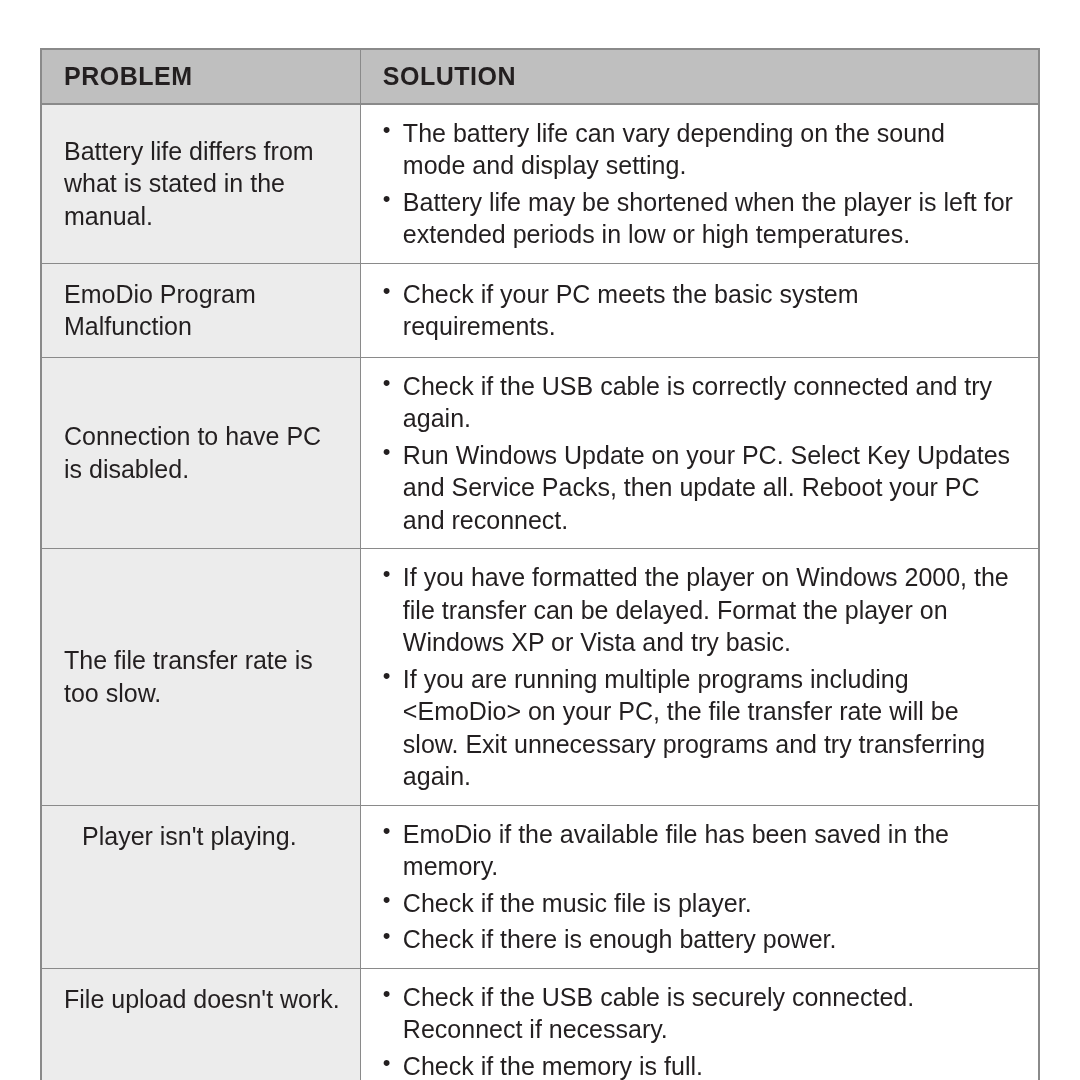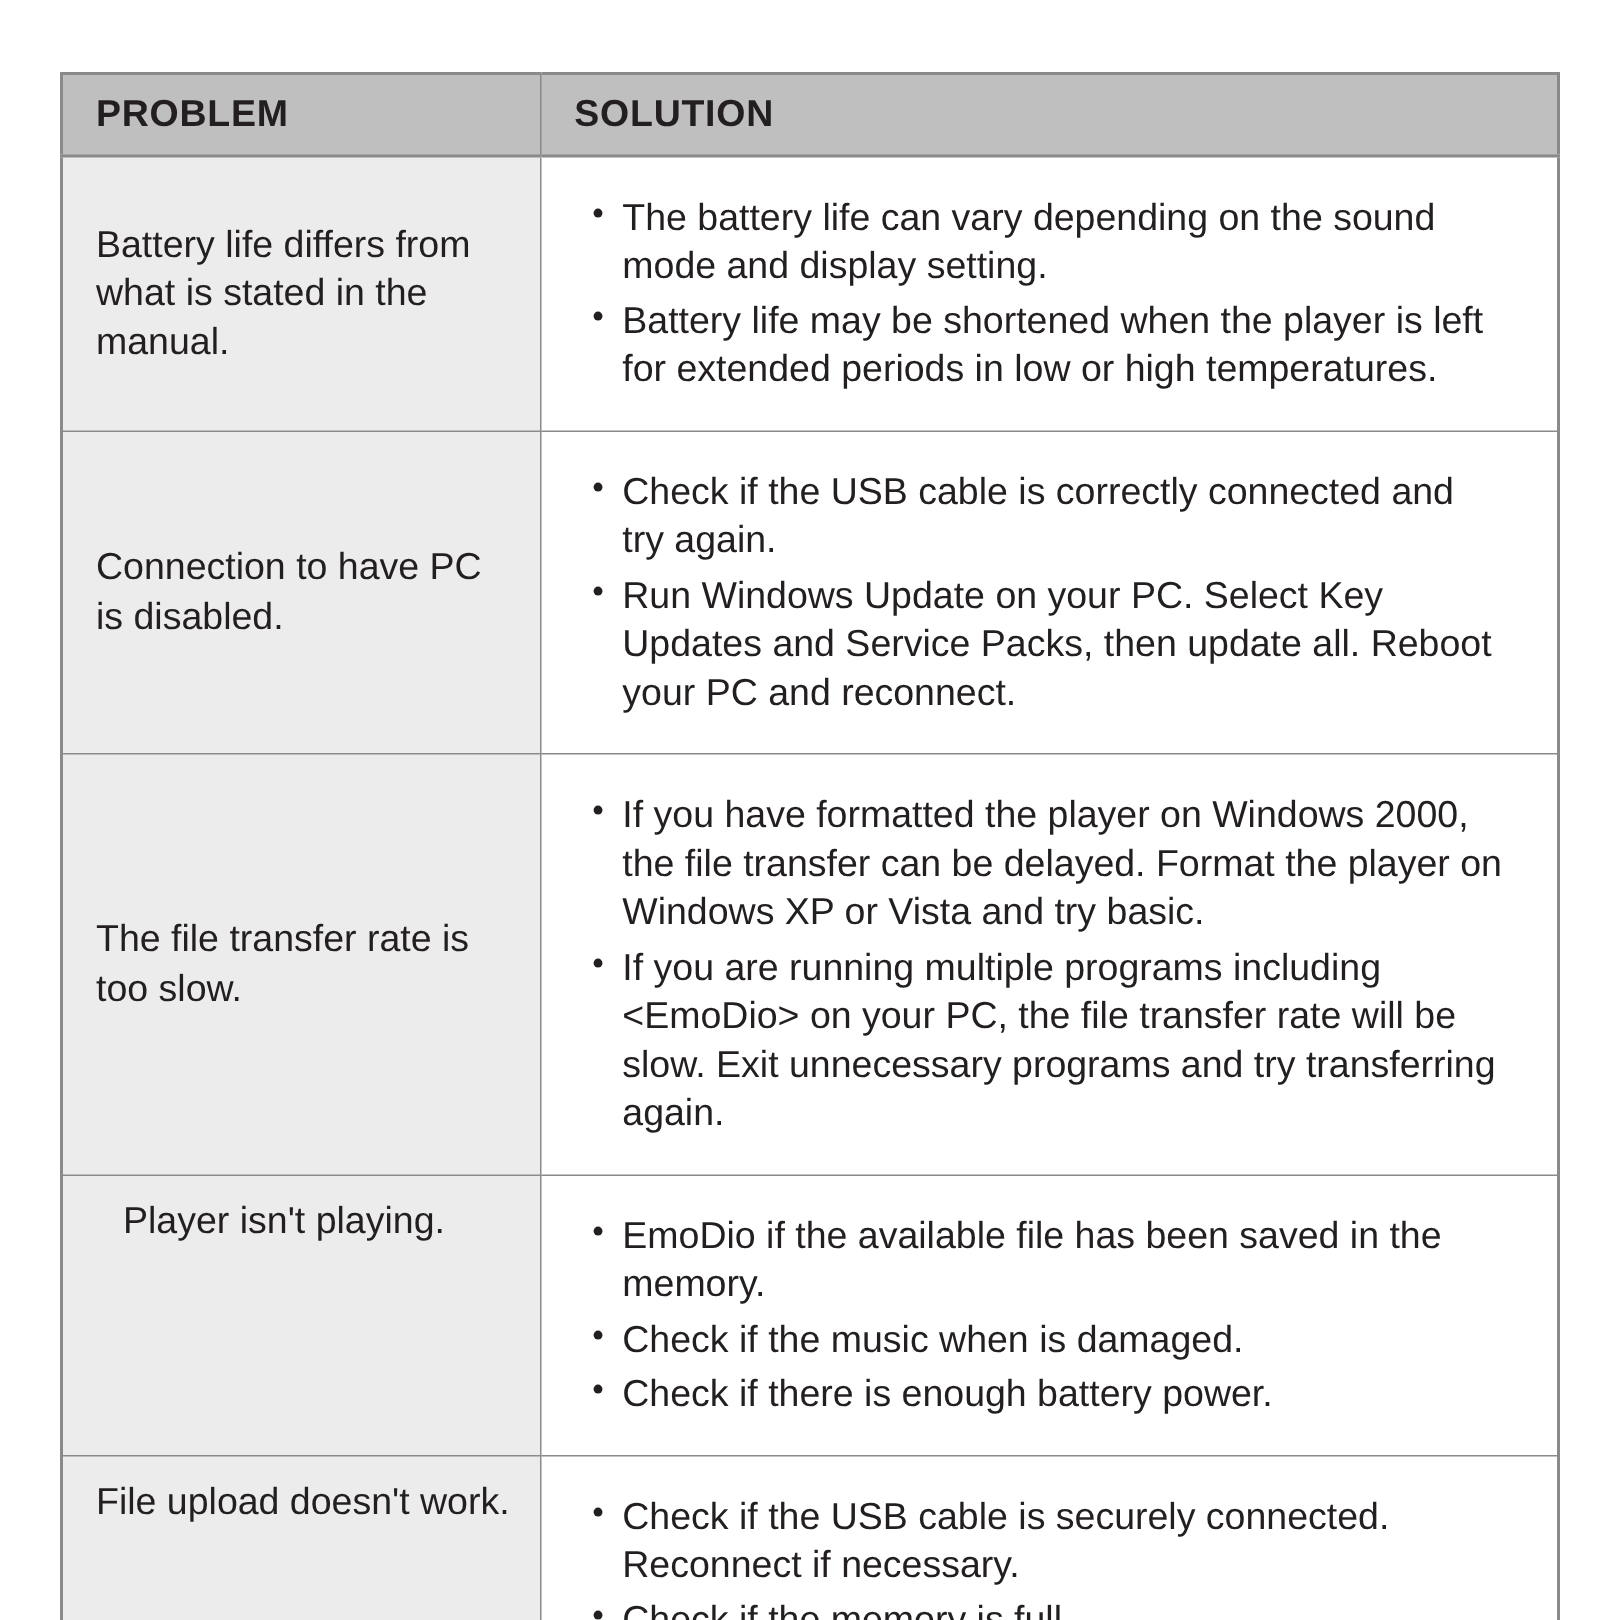--- a/index.html
+++ b/index.html
@@ -40,21 +40,21 @@
   td.problem {
     background:#ececec;
     font-weight:normal;
     padding:14px 18px 14px 22px;
   }
   td.solution {
     padding:10px 24px 10px 8px;
   }
   ul.sol {
     list-style:none;
-    margin:12px;
+    margin:0;
     padding:0;
   }
   ul.sol > li {
     position:relative;
     padding:2px 0 2px 34px;
   }
   ul.sol > li::before {
     content:"•";
     position:absolute;
     left:14px;
@@ -82,20 +82,28 @@
         <tr>
           <td class="problem">Battery life differs from what is stated in the manual.</td>
           <td class="solution">
             <ul class="sol">
               <li>The battery life can vary depending on the sound mode and display setting.</li>
               <li>Battery life may be shortened when the player is left for extended periods in low or high temperatures.</li>
             </ul>
           </td>
         </tr>
         <tr>
+          <td class="problem">EmoDio Program Malfunction</td>
+          <td class="solution">
+            <ul class="sol">
+              <li>Check if your PC meets the basic system requirements.</li>
+            </ul>
+          </td>
+        </tr>
+        <tr>
           <td class="problem">Connection to have PC is disabled.</td>
           <td class="solution">
             <ul class="sol">
               <li>Check if the USB cable is correctly connected and try again.</li>
               <li>Run Windows Update on your PC. Select Key Updates and Service Packs, then update all. Reboot your PC and reconnect.</li>
             </ul>
           </td>
         </tr>
         <tr>
           <td class="problem">The file transfer rate is too slow.</td>
@@ -104,21 +112,21 @@
               <li>If you have formatted the player on Windows 2000, the file transfer can be delayed. Format the player on Windows XP or Vista and try basic.</li>
               <li>If you are running multiple programs including &lt;EmoDio&gt; on your PC, the file transfer rate will be slow. Exit unnecessary programs and try transferring again.</li>
             </ul>
           </td>
         </tr>
         <tr>
           <td class="problem" style="vertical-align: top; padding-left: 40px;">Player isn't playing.</td>
           <td class="solution" style="vertical-align: top;">
             <ul class="sol">
               <li>EmoDio if the available file has been saved in the memory.</li>
-              <li>Check if the music when is damaged.</li>
+              <li>Check if the music file is player.</li>
               <li>Check if there is enough battery power.</li>
             </ul>
           </td>
         </tr>
         <tr>
           <td class="problem" style="vertical-align: top;">File upload doesn't work.</td>
           <td class="solution" style="vertical-align: top;">
             <ul class="sol">
               <li>Check if the USB cable is securely connected. Reconnect if necessary.</li>
               <li>Check if the memory is full.</li>

